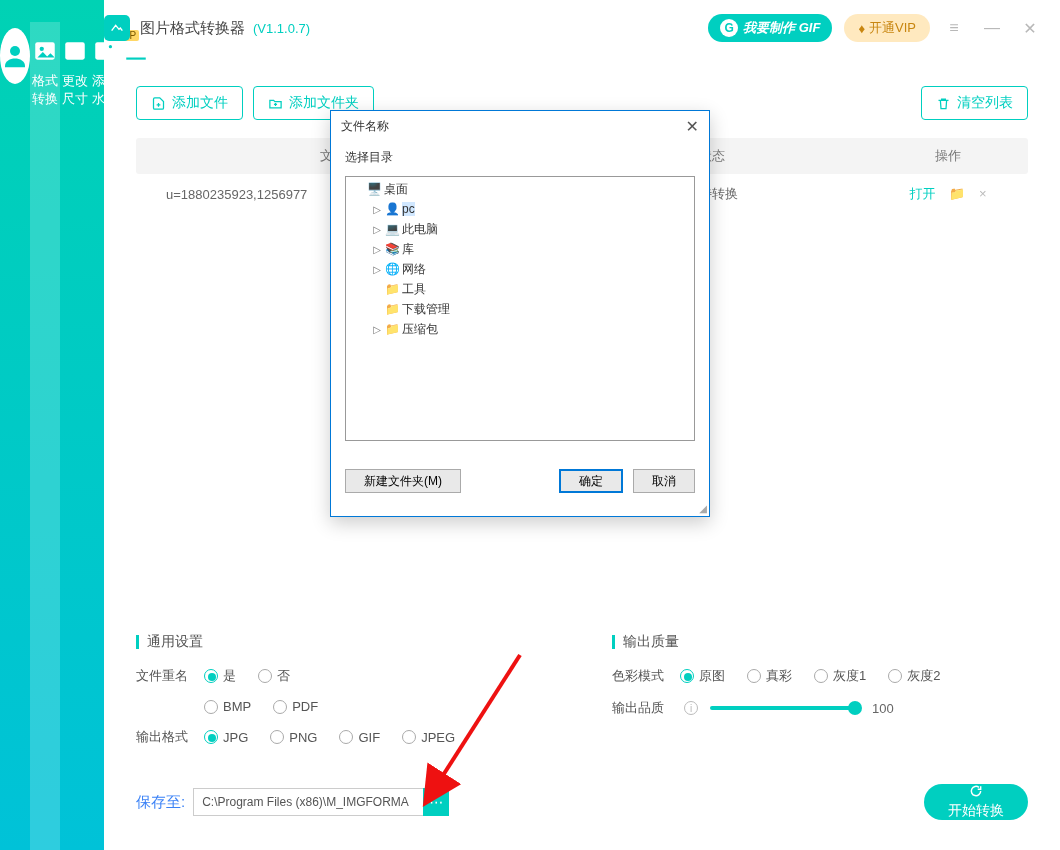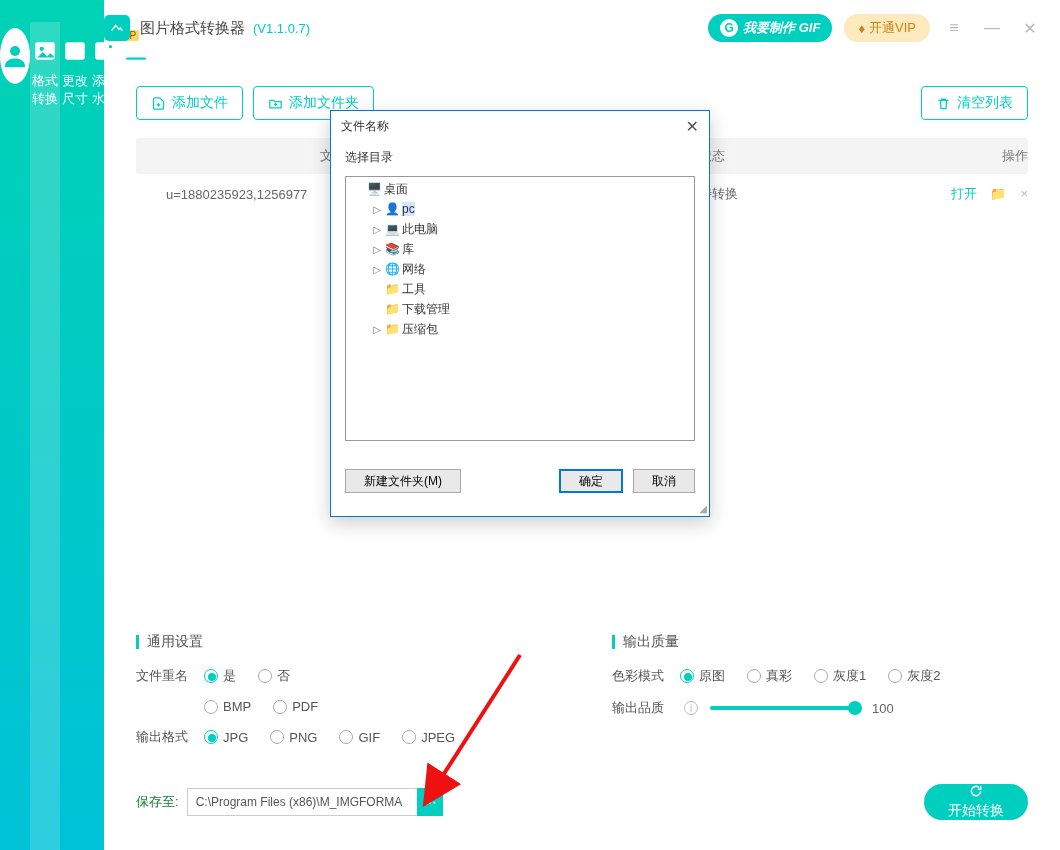--- a/index.html
+++ b/index.html
@@ -30,21 +30,21 @@
 
 .content { position: absolute; left: 104px; top: 56px; right: 0; bottom: 0; padding: 30px 32px 20px; }
 .toolbar { display: flex; gap: 10px; }
 .tool-btn { height: 34px; padding: 0 14px; border: 1px solid #00cfc0; color: #00cfc0; background: #fff; border-radius: 4px; font-size: 14px; display: flex; align-items: center; gap: 6px; cursor: pointer; }
 .tool-btn svg { width: 15px; height: 15px; fill: none; stroke: #00cfc0; stroke-width: 2; }
 .tool-spacer { flex: 1; }
 
 .table-head { margin-top: 18px; height: 36px; background: #f4f4f4; display: flex; align-items: center; font-size: 13px; color: #777; border-radius: 3px; }
 .col-name { width: 420px; text-align: center; }
 .col-status { flex: 1; text-align: center; }
-.col-action { width: 160px; text-align: right; }
+.col-action { width: 160px; text-align: center; }
 .table-row { height: 40px; display: flex; align-items: center; font-size: 13px; color: #666; }
 .table-row .col-name { text-align: left; padding-left: 30px; }
 .open-link { color: #00cfc0; margin-right: 10px; cursor: pointer; }
 .folder-icon { color: #ffc107; margin-right: 10px; cursor: pointer; }
 .remove-x { color: #bbb; cursor: pointer; }
 
 
 .settings { position: absolute; left: 32px; right: 32px; bottom: 90px; display: flex; gap: 60px; }
 .settings-col { flex: 1; }
 .settings-title { display: flex; align-items: center; font-size: 14px; color: #555; margin-bottom: 16px; }
@@ -55,21 +55,21 @@
 .radio .dot { width: 14px; height: 14px; border: 1.5px solid #aaa; border-radius: 50%; margin-right: 5px; position: relative; }
 .radio.checked .dot { border-color: #00cfc0; }
 .radio.checked .dot::after { content: ''; position: absolute; left: 3px; top: 3px; width: 8px; height: 8px; background: #00cfc0; border-radius: 50%; }
 .info-icon { width: 14px; height: 14px; border: 1px solid #bbb; border-radius: 50%; color: #bbb; font-size: 10px; display: flex; align-items: center; justify-content: center; margin-left: 4px; }
 .slider { flex: 1; max-width: 150px; height: 4px; background: #00cfc0; border-radius: 2px; position: relative; margin: 0 12px; }
 .slider .thumb { position: absolute; right: -2px; top: -5px; width: 14px; height: 14px; background: #00cfc0; border-radius: 50%; }
 .slider-val { color: #666; }
 
 
 .bottom-bar { position: absolute; left: 32px; right: 32px; bottom: 30px; display: flex; align-items: center; }
-.save-label { font-size: 13px; color: #15803d; margin-right: 8px; }
+.save-label { font-size: 15px; color: #3b82f6; margin-right: 8px; }
 .path-input { width: 230px; height: 28px; border: 1px solid #ccc; border-right: none; padding: 0 8px; font-size: 12px; color: #555; outline: none; }
 .browse-btn { width: 26px; height: 28px; background: #00cfc0; border: none; color: #fff; cursor: pointer; font-size: 14px; position: relative; }
 .start-btn { margin-left: auto; height: 36px; background: #00cfc0; color: #fff; border: none; border-radius: 18px; padding: 0 24px; font-size: 14px; cursor: pointer; display: flex; align-items: center; gap: 4px; flex-direction: column; }
 .start-btn svg { width: 16px; height: 16px; fill: none; stroke: #fff; stroke-width: 2.5; }
 
 
 .arrow-annot { position: absolute; left: 370px; bottom: 40px; width: 160px; height: 160px; pointer-events: none; }
 
 
 .dialog { position: absolute; left: 330px; top: 110px; width: 380px; background: #fff; border: 1px solid #0078d7; box-shadow: 0 6px 18px rgba(0,0,0,0.2); }

